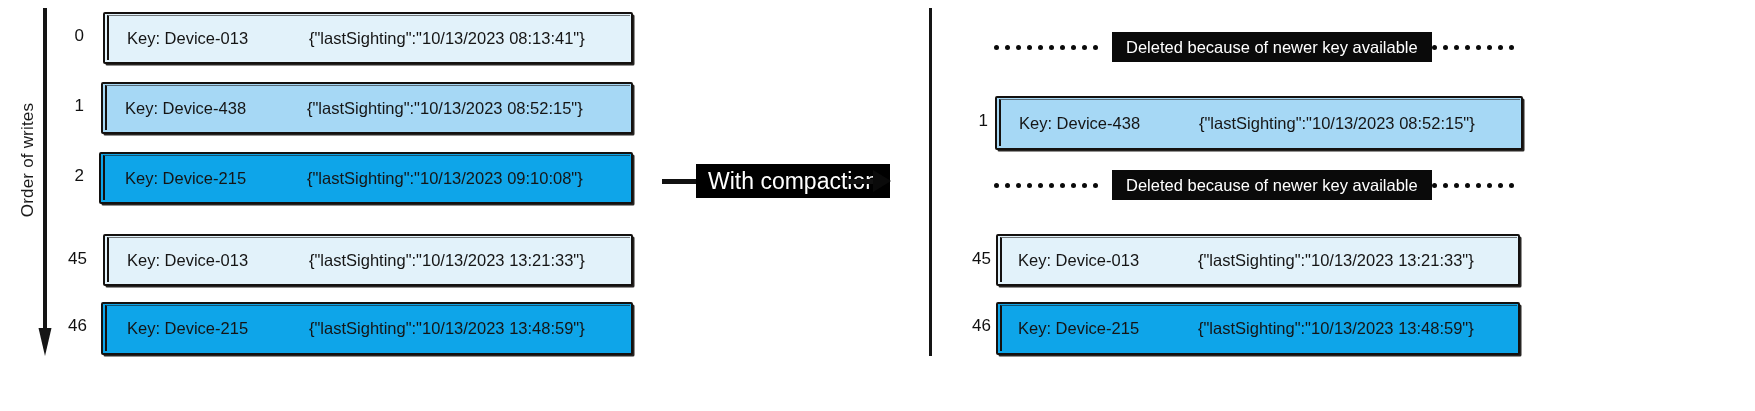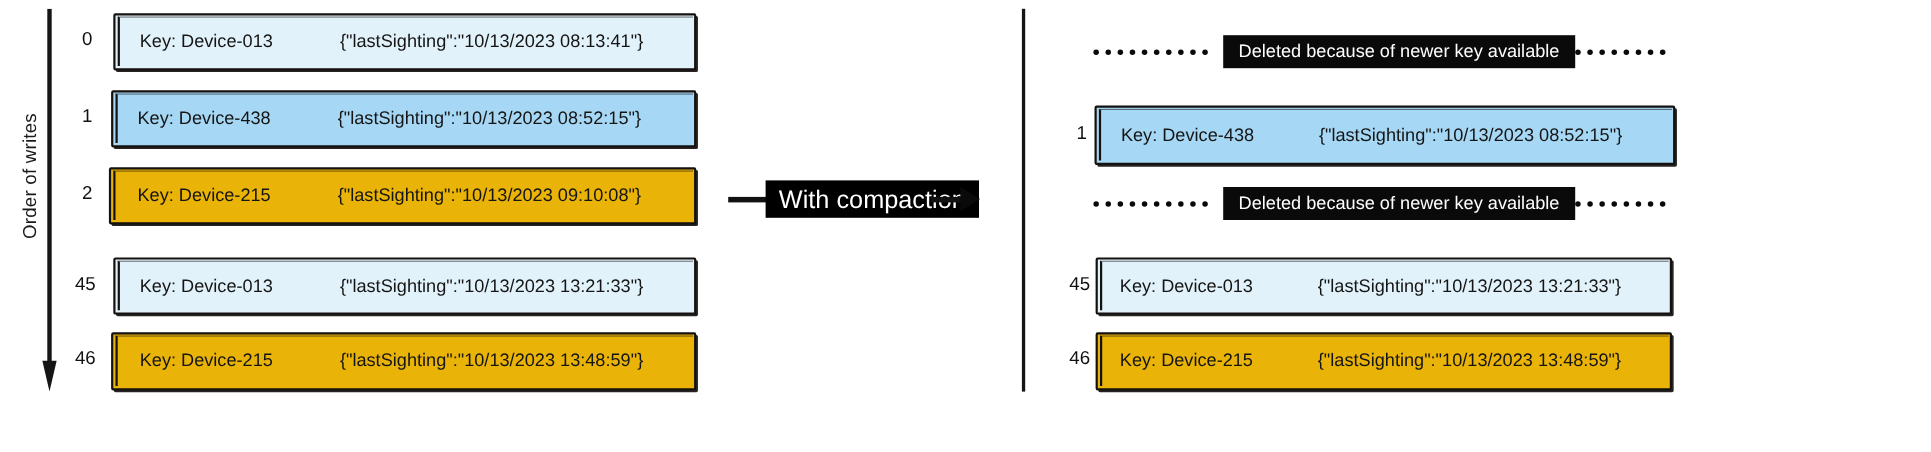--- a/index.html
+++ b/index.html
@@ -72,21 +72,21 @@
   }
   .card .v {
     position: absolute;
     font-size: 16.5px;
     color: #151515;
     white-space: nowrap;
   }
 
   .fill-lightblue { background: #e2f2fa; }
   .fill-blue      { background: #a6d8f5; }
-  .fill-lavender  { background: #eab308; }
+  .fill-lavender  { background: #0ea5e9; }
 
   
   .mid-line {
     position: absolute;
     background: #111;
   }
   .mid-label {
     position: absolute;
     background: #000000;
     color: #ffffff;

